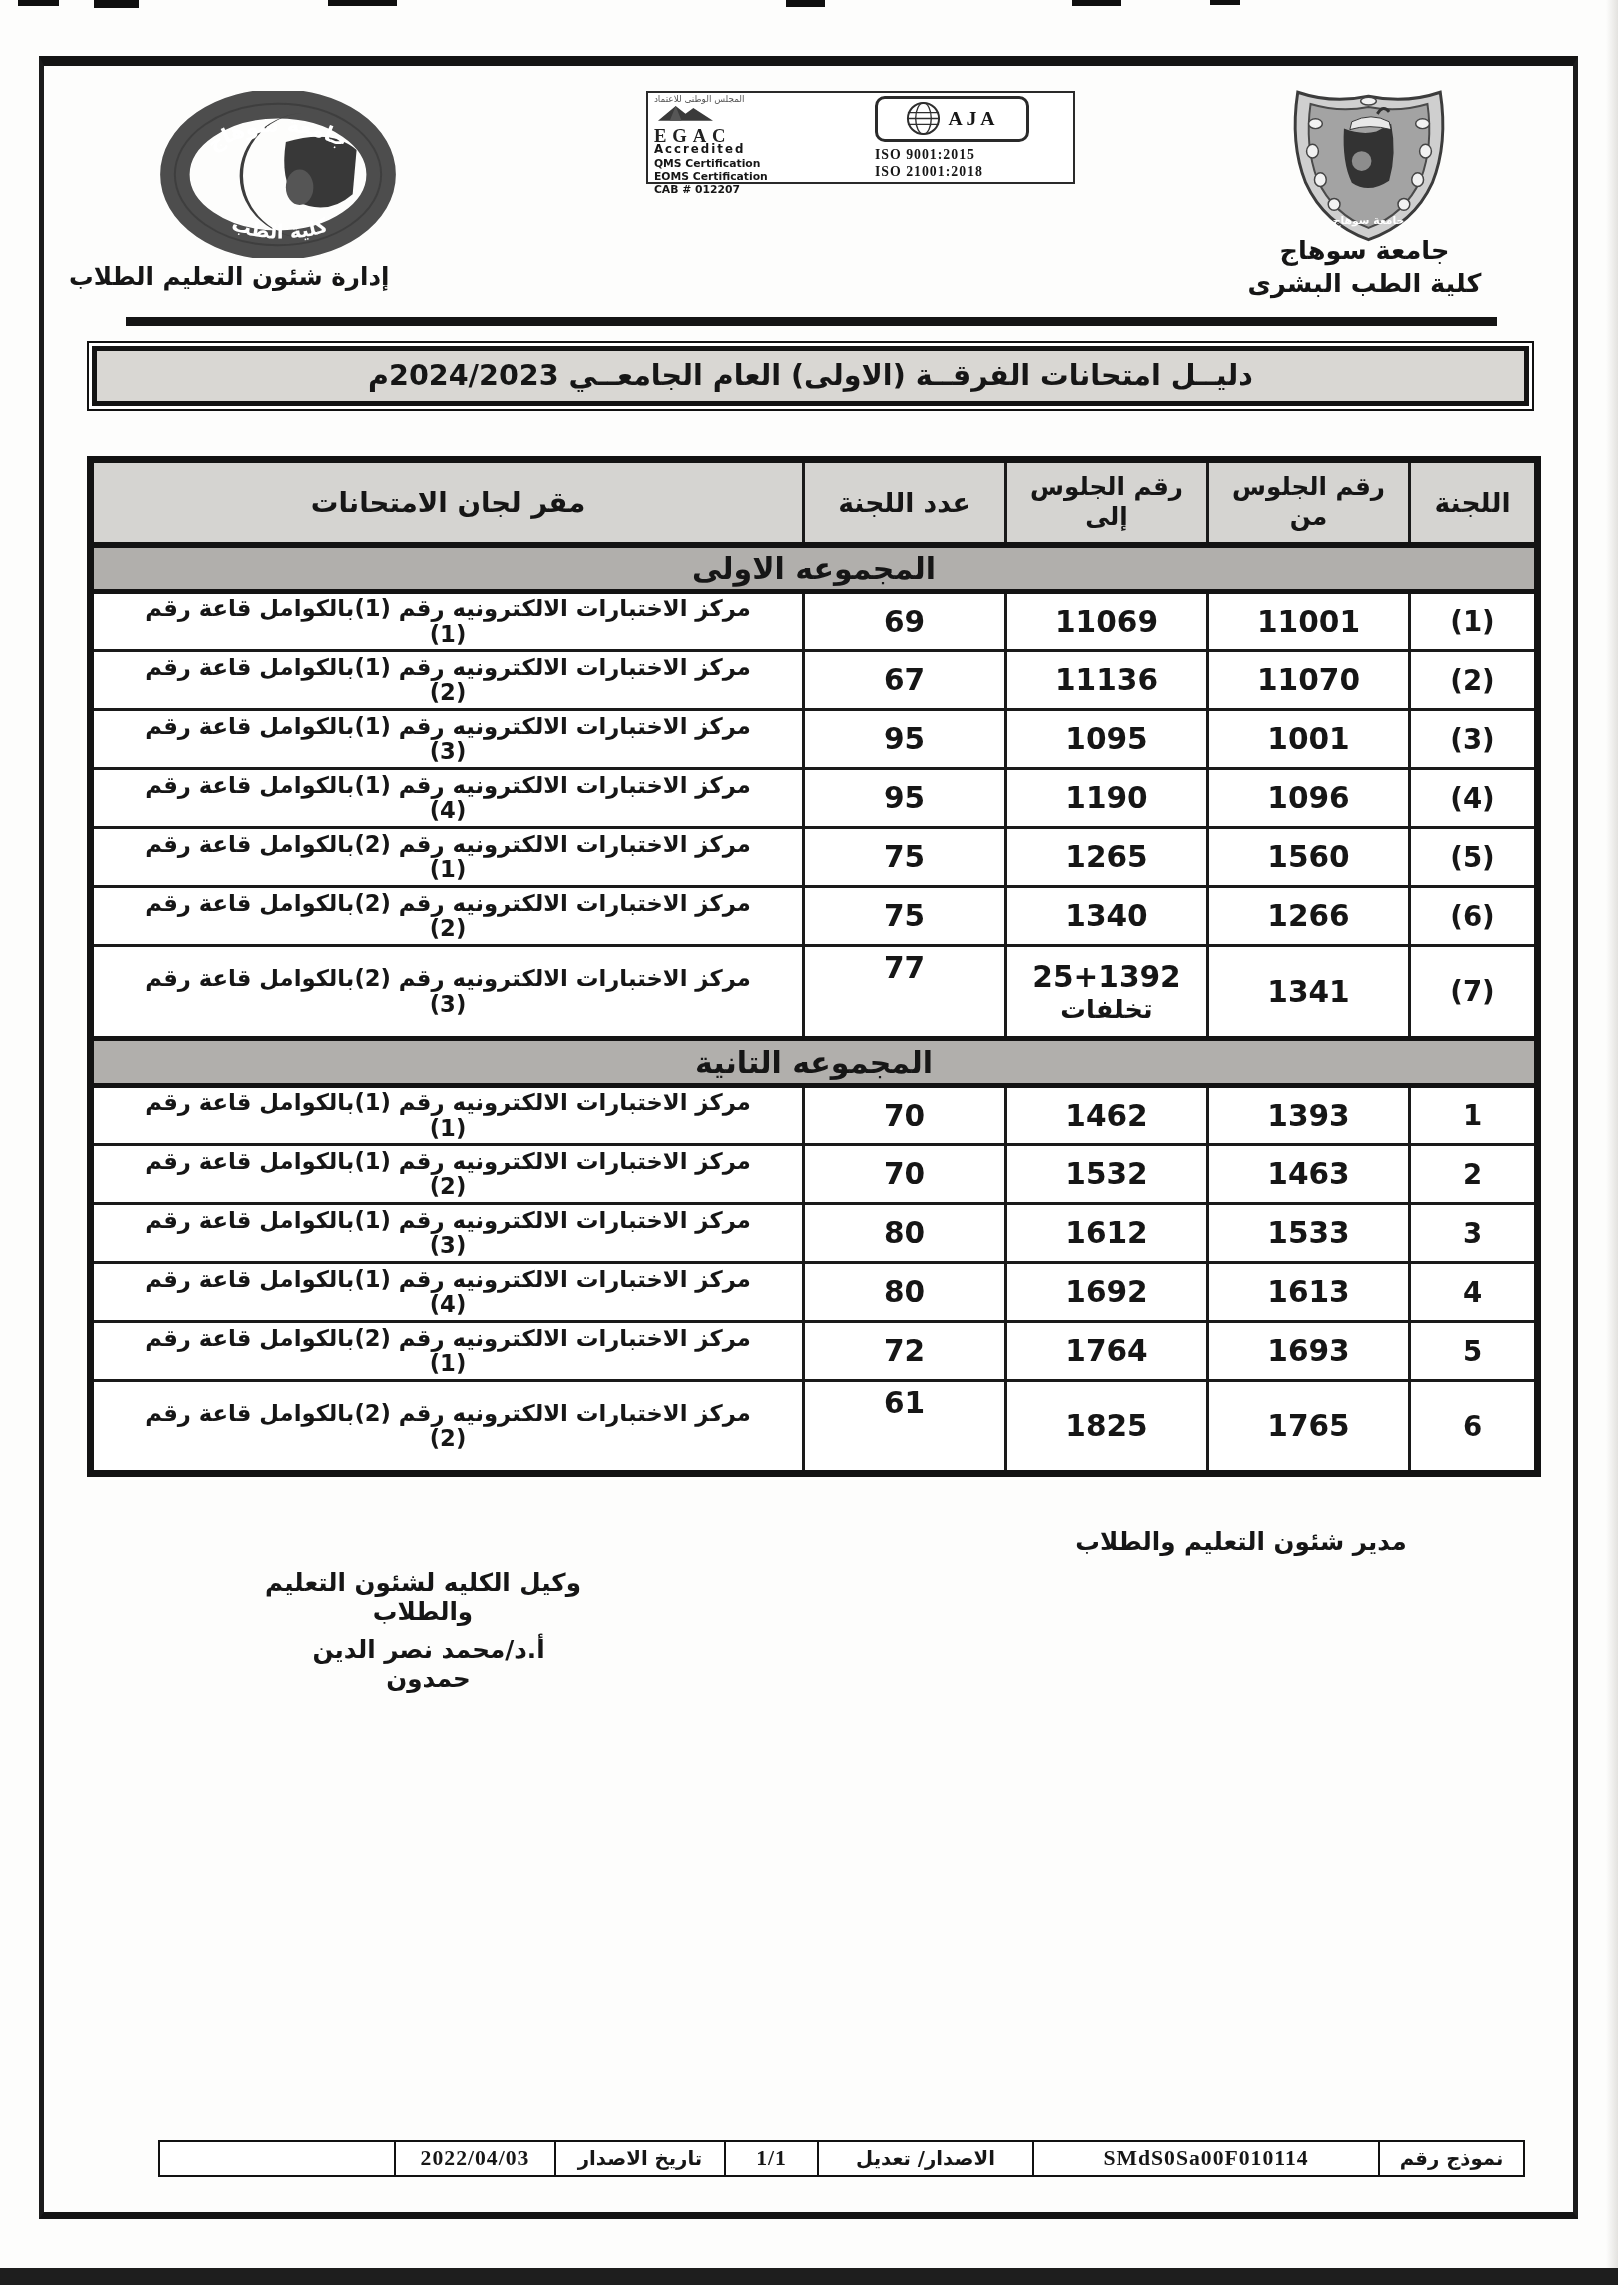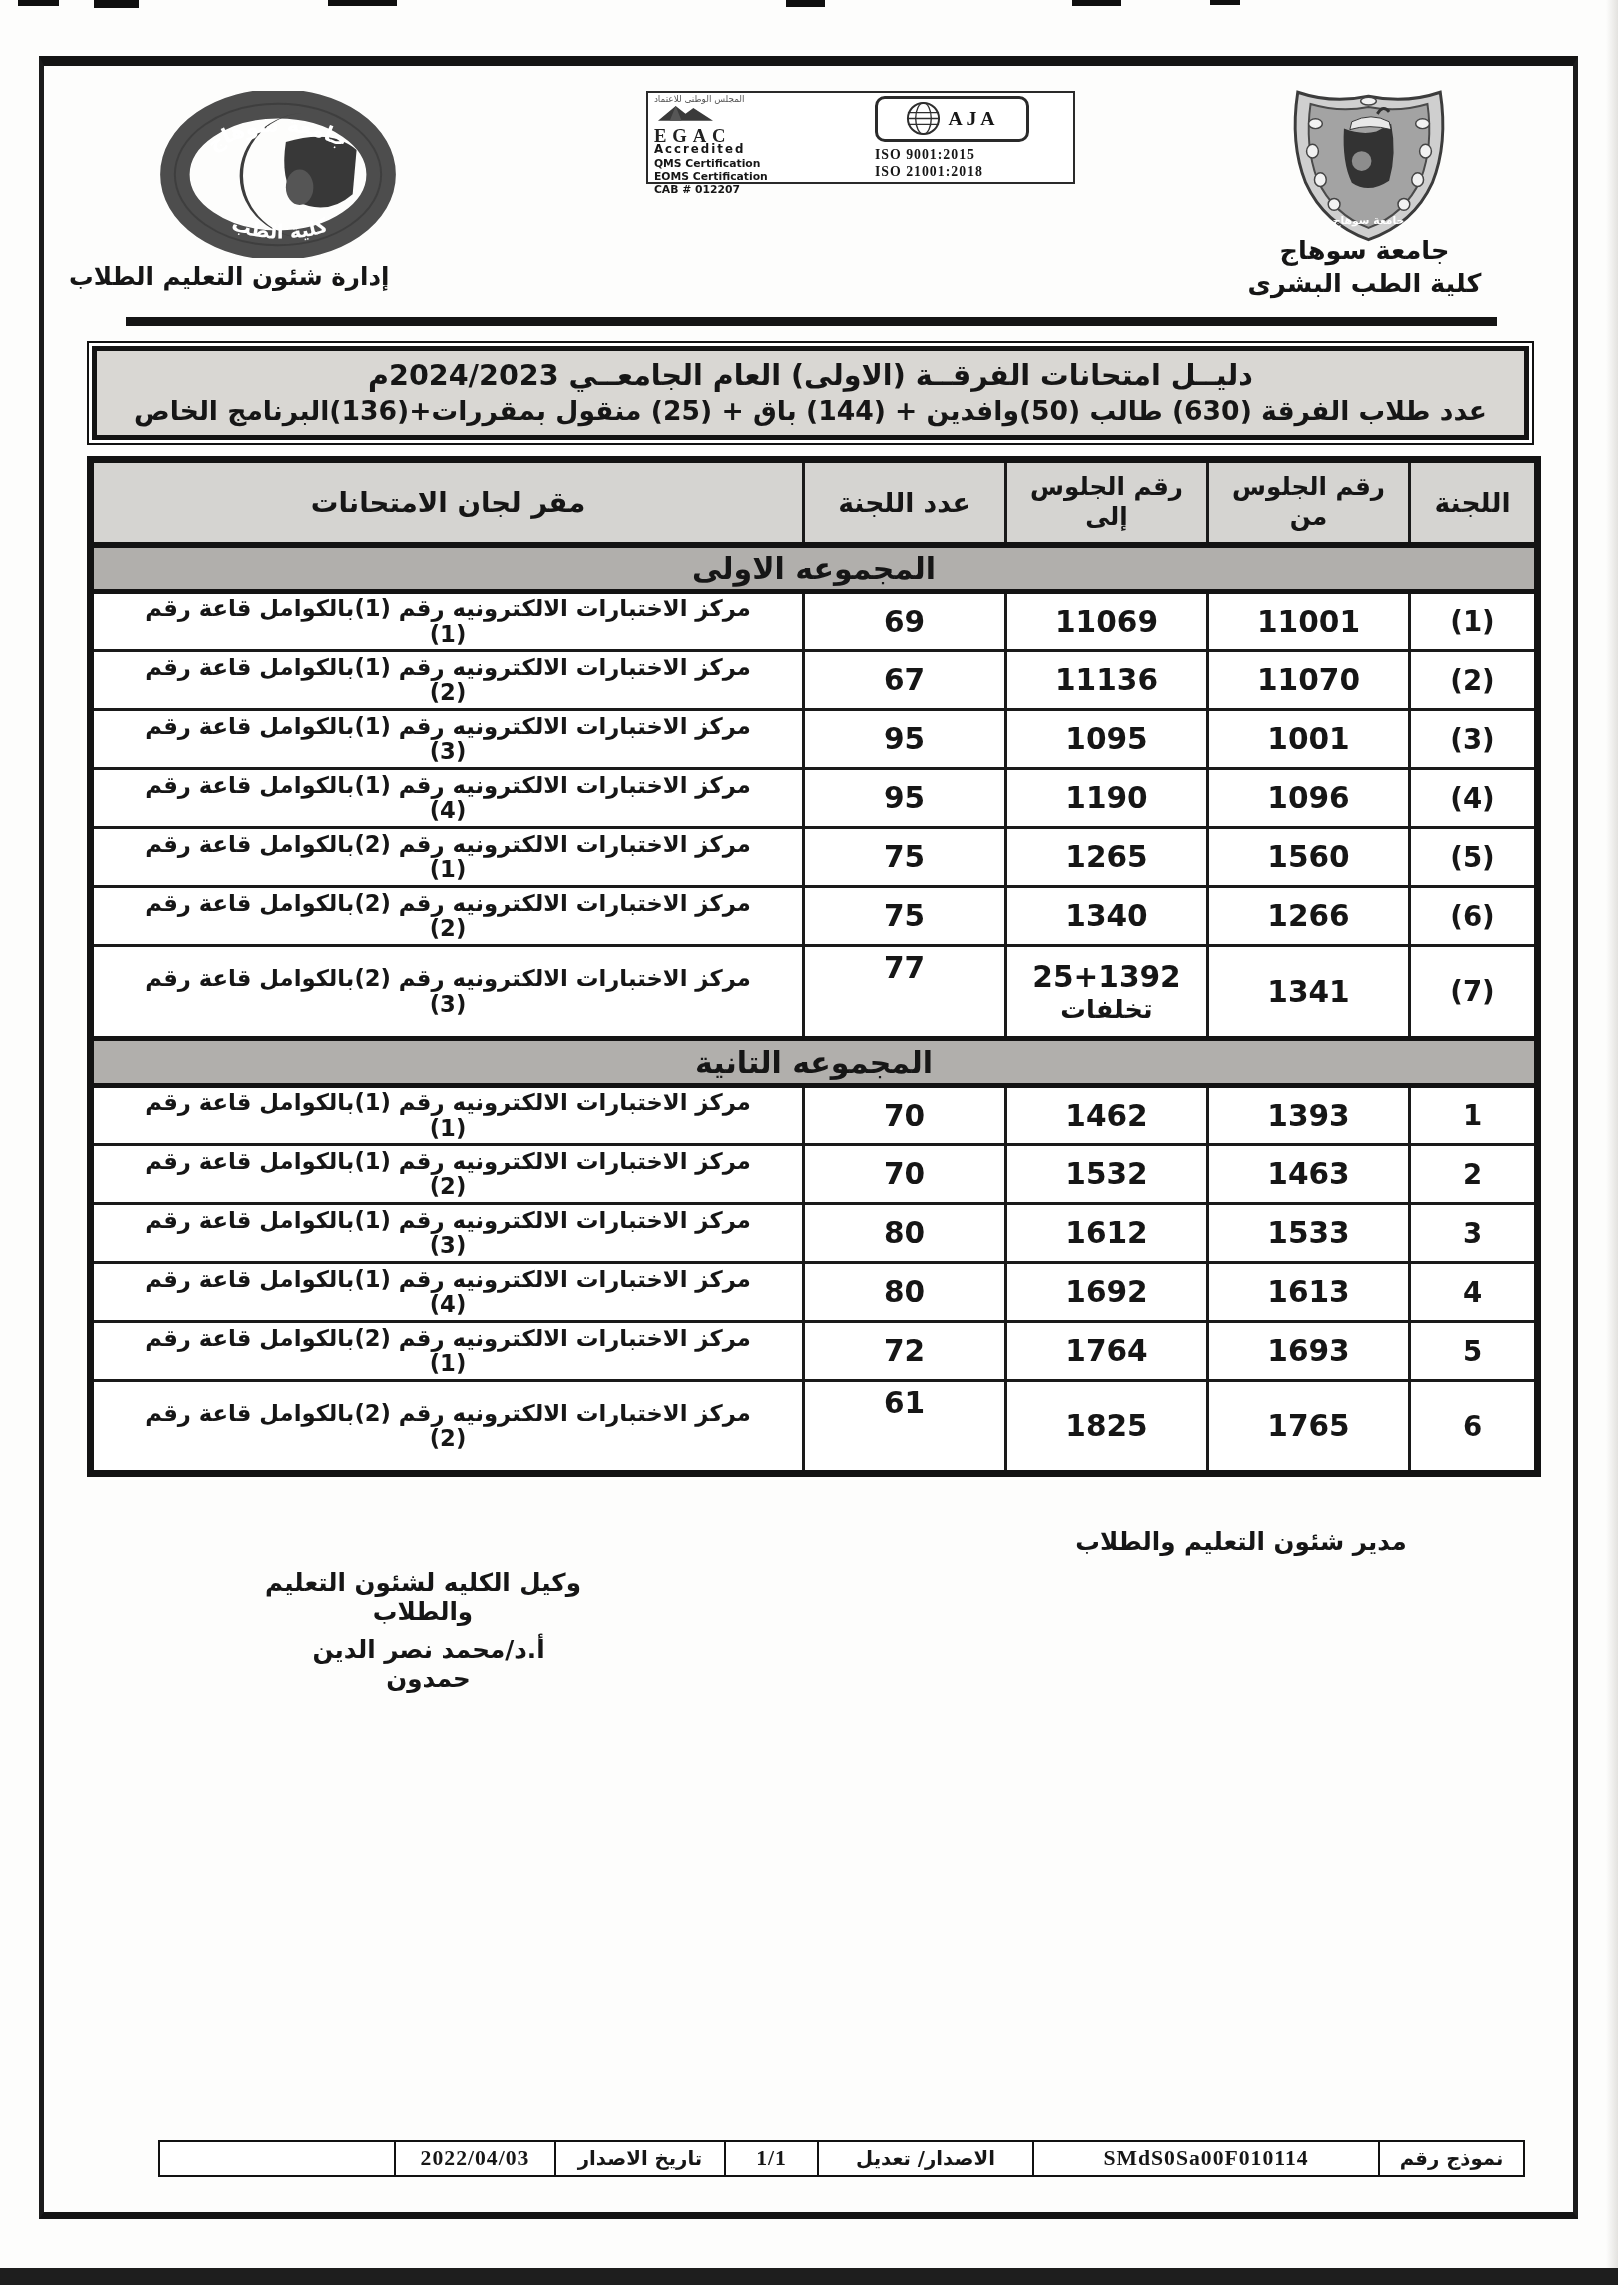--- a/index.html
+++ b/index.html
@@ -174,21 +174,20 @@
   <div class="abs org-text">
     <div>جامعة سوهاج</div>
     <div>كلية الطب البشرى</div>
   </div>
 
   <div class="abs rule"></div>
 
   <div class="abs titlebox">
     <div class="titlebox-inner">
       <div class="title-l1">دليــل امتحانات الفرقــة (الاولى) العام الجامعــي 2024/2023م</div>
-      <div class="title-l2">عدد طلاب الفرقة (630) طالب (50)وافدين + (144) باق + (25) منقول بمقررات+(136)البرنامج الخاص</div>
     </div>
   </div>
 
   <div class="abs tablewrap">
     <table class="exam">
       <colgroup>
         <col style="width:128px">
           <col style="width:202px">
           <col style="width:202px">
         <col style="width:202px">

